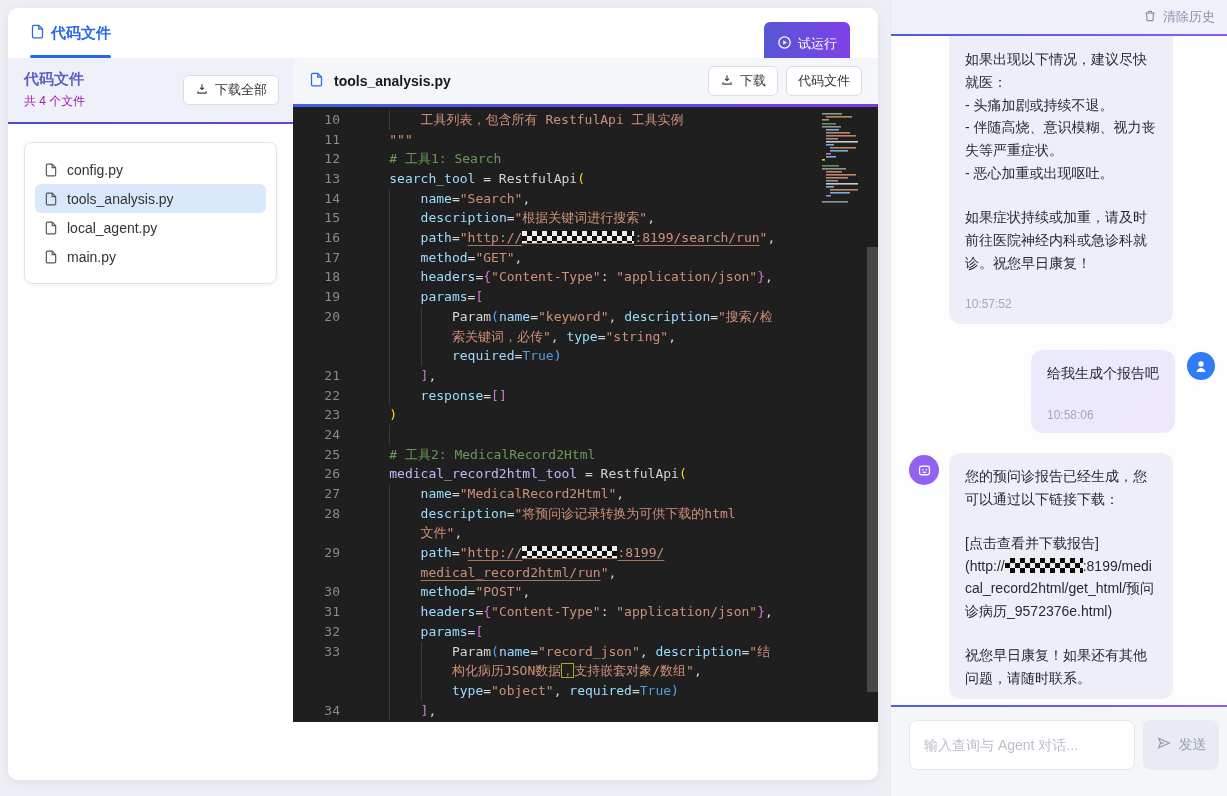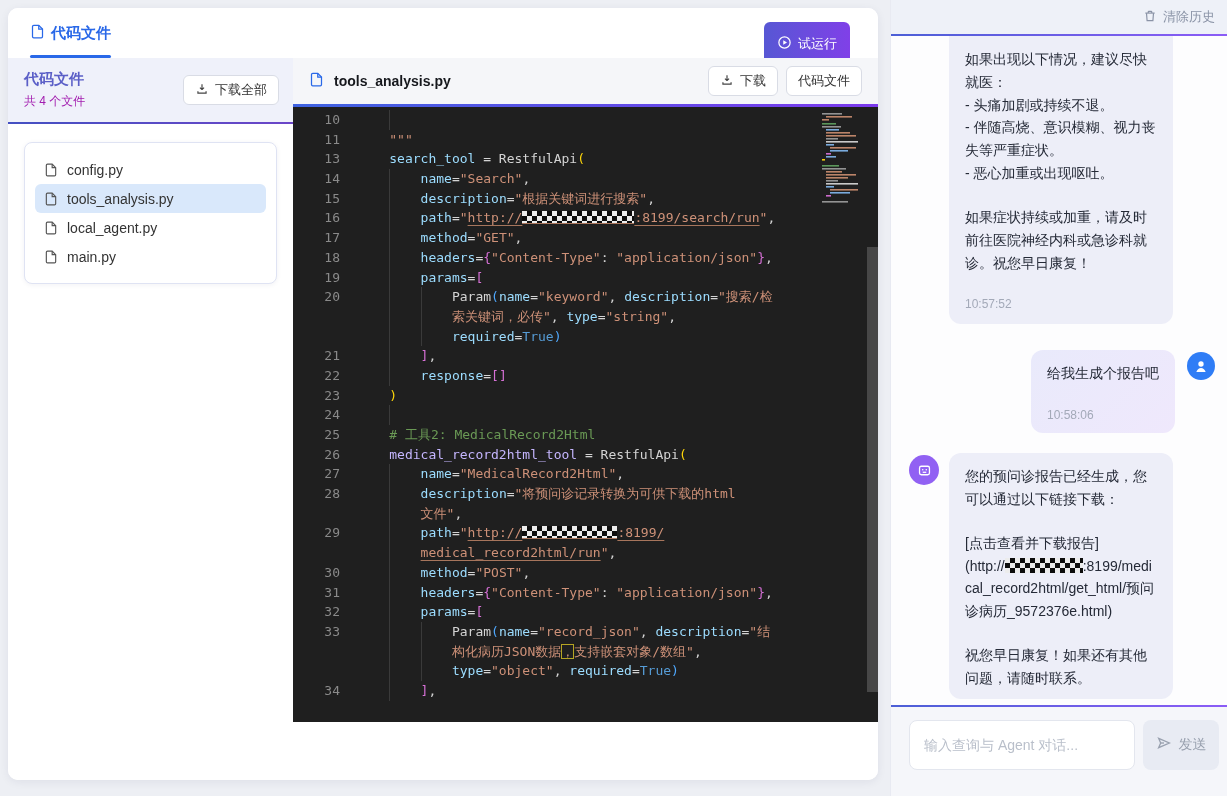--- a/index.html
+++ b/index.html
@@ -35,21 +35,21 @@
   .file-item svg { color:#555; flex:none; }
 
   .editor { flex:1; display:flex; flex-direction:column; background:#fff; }
   .ed-head { height:46px; background:#f5f6f9; display:flex; align-items:center; padding:0 16px; gap:8px; }
   .ed-name { font-size:14px; font-weight:600; color:#16181d; margin-left:2px; }
   .ed-sp { margin-left:auto; display:flex; gap:8px; }
   .ed-line { height:3px; background:linear-gradient(90deg,#3e63e0,#7c3aed); }
 
   .code { height:615px; background:#1f1f1f; position:relative; overflow:hidden; padding-top:3px;
           font-family:"DejaVu Sans Mono","Liberation Mono",monospace; font-size:13px; }
-  .crow { height:19.7px; line-height:19.7px; display:flex; position:relative; white-space:pre; }
+  .crow { height:19.7px; line-height:19.7px; display:flex; position:relative; white-space:pre;align-items:flex-end; }
   .gut { width:47px; flex:none; text-align:right; color:#8a8a8a; user-select:none; }
   .guide { position:absolute; top:0; bottom:0; width:1px; background:#3a3a3a; }
   .ctext { white-space:pre; }
   .lnk { text-decoration:underline; text-underline-offset:3px; text-decoration-color:#a7755c; }
   .boxed { outline:1px solid #b5a423; outline-offset:-1px; }
   .redact { display:inline-block; height:13px; vertical-align:-2px;
             background:repeating-conic-gradient(#0d0d0d 0% 25%, #ececec 0% 50%); background-size:10px 10px;
             border-bottom:1px solid #a7755c; }
   .minimap { position:absolute; top:4px; right:13px; opacity:.95; }
   .vscroll { position:absolute; top:140px; right:0; width:11px; height:445px; background:#474747; }
@@ -179,22 +179,23 @@
             <span>下载</span>
           </button>
           <button class="btn">
             <span>代码文件</span>
           </button>
         </span>
       </div>
       <div class="ed-line"></div>
       <div class="code" id="code-area">
         <div id="code-rows">
-            <div class="crow"><span class="gut">10</span><span class="guide" style="left: calc(4ch + 65px);"></span></div>
+            <div class="crow"><span class="gut">10</span><span class="guide" style="left: calc(4ch + 65px);"></span><span class="ctext" style="padding-left: calc(8ch + 18px);"><span style="color: rgb(206, 145, 120);">工具列表，包含所有 RestfulApi 工具实例</span></span></div>
             <div class="crow"><span class="gut">11</span><span class="ctext" style="padding-left: calc(4ch + 18px);"><span style="color: rgb(206, 145, 120);">"""</span></span></div>
+            <div class="crow"><span class="gut">12</span><span class="ctext" style="padding-left: calc(4ch + 18px);"><span style="color: rgb(106, 153, 85);"># 工具1: Search</span></span></div>
             <div class="crow"><span class="gut">13</span><span class="ctext" style="padding-left: calc(4ch + 18px);"><span style="color: rgb(156, 220, 254);">search_tool</span><span style="color: rgb(212, 212, 212);"> = RestfulApi</span><span style="color: rgb(255, 215, 10);">(</span></span></div>
             <div class="crow"><span class="gut">14</span><span class="guide" style="left: calc(4ch + 65px);"></span><span class="ctext" style="padding-left: calc(8ch + 18px);"><span style="color: rgb(156, 220, 254);">name</span><span style="color: rgb(212, 212, 212);">=</span><span style="color: rgb(206, 145, 120);">"Search"</span><span style="color: rgb(212, 212, 212);">,</span></span></div>
             <div class="crow"><span class="gut">15</span><span class="guide" style="left: calc(4ch + 65px);"></span><span class="ctext" style="padding-left: calc(8ch + 18px);"><span style="color: rgb(156, 220, 254);">description</span><span style="color: rgb(212, 212, 212);">=</span><span style="color: rgb(206, 145, 120);">"根据关键词进行搜索"</span><span style="color: rgb(212, 212, 212);">,</span></span></div>
             <div class="crow"><span class="gut">16</span><span class="guide" style="left: calc(4ch + 65px);"></span><span class="ctext" style="padding-left: calc(8ch + 18px);"><span style="color: rgb(156, 220, 254);">path</span><span style="color: rgb(212, 212, 212);">=</span><span style="color: rgb(206, 145, 120);">"</span><span class="lnk" style="color: rgb(206, 145, 120);">http://</span><span class="redact" style="width: 112px;"></span><span class="lnk" style="color: rgb(206, 145, 120);">:8199/search/run</span><span style="color: rgb(206, 145, 120);">"</span><span style="color: rgb(212, 212, 212);">,</span></span></div>
             <div class="crow"><span class="gut">17</span><span class="guide" style="left: calc(4ch + 65px);"></span><span class="ctext" style="padding-left: calc(8ch + 18px);"><span style="color: rgb(156, 220, 254);">method</span><span style="color: rgb(212, 212, 212);">=</span><span style="color: rgb(206, 145, 120);">"GET"</span><span style="color: rgb(212, 212, 212);">,</span></span></div>
             <div class="crow"><span class="gut">18</span><span class="guide" style="left: calc(4ch + 65px);"></span><span class="ctext" style="padding-left: calc(8ch + 18px);"><span style="color: rgb(156, 220, 254);">headers</span><span style="color: rgb(212, 212, 212);">=</span><span style="color: rgb(214, 112, 214);">{</span><span style="color: rgb(206, 145, 120);">"Content-Type"</span><span style="color: rgb(212, 212, 212);">: </span><span style="color: rgb(206, 145, 120);">"application/json"</span><span style="color: rgb(214, 112, 214);">}</span><span style="color: rgb(212, 212, 212);">,</span></span></div>
             <div class="crow"><span class="gut">19</span><span class="guide" style="left: calc(4ch + 65px);"></span><span class="ctext" style="padding-left: calc(8ch + 18px);"><span style="color: rgb(156, 220, 254);">params</span><span style="color: rgb(212, 212, 212);">=</span><span style="color: rgb(214, 112, 214);">[</span></span></div>
             <div class="crow"><span class="gut">20</span><span class="guide" style="left: calc(4ch + 65px);"></span><span class="guide" style="left: calc(8ch + 65px);"></span><span class="ctext" style="padding-left: calc(12ch + 18px);"><span style="color: rgb(212, 212, 212);">Param</span><span style="color: rgb(79, 169, 255);">(</span><span style="color: rgb(156, 220, 254);">name</span><span style="color: rgb(212, 212, 212);">=</span><span style="color: rgb(206, 145, 120);">"keyword"</span><span style="color: rgb(212, 212, 212);">, </span><span style="color: rgb(156, 220, 254);">description</span><span style="color: rgb(212, 212, 212);">=</span><span style="color: rgb(206, 145, 120);">"搜索/检</span></span></div>
             <div class="crow"><span class="gut"></span><span class="guide" style="left: calc(4ch + 65px);"></span><span class="guide" style="left: calc(8ch + 65px);"></span><span class="ctext" style="padding-left: calc(12ch + 18px);"><span style="color: rgb(206, 145, 120);">索关键词，必传"</span><span style="color: rgb(212, 212, 212);">, </span><span style="color: rgb(156, 220, 254);">type</span><span style="color: rgb(212, 212, 212);">=</span><span style="color: rgb(206, 145, 120);">"string"</span><span style="color: rgb(212, 212, 212);">,</span></span></div>
             <div class="crow"><span class="gut"></span><span class="guide" style="left: calc(4ch + 65px);"></span><span class="guide" style="left: calc(8ch + 65px);"></span><span class="ctext" style="padding-left: calc(12ch + 18px);"><span style="color: rgb(156, 220, 254);">required</span><span style="color: rgb(212, 212, 212);">=</span><span style="color: rgb(86, 156, 214);">True</span><span style="color: rgb(79, 169, 255);">)</span></span></div>

